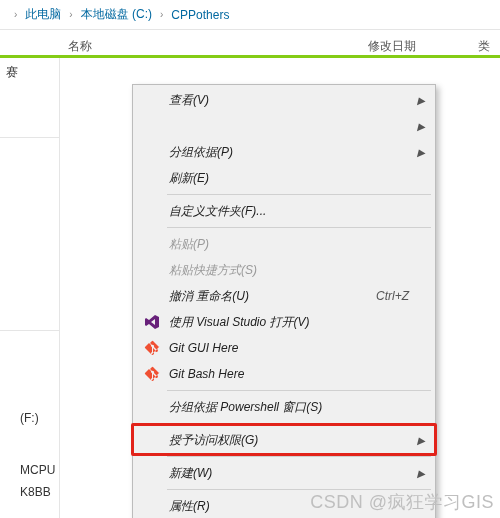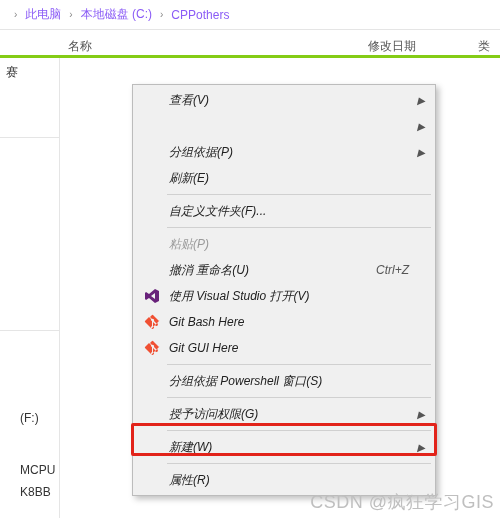--- a/index.html
+++ b/index.html
@@ -1,18 +1,18 @@
 <!DOCTYPE html>
 <html><head>
   <meta charset="utf-8">
   <style>
     * { box-sizing: border-box; margin: 0; padding: 0; }
     body { font-family: "Microsoft YaHei", "Segoe UI", sans-serif; font-size: 12px; color: #333; background: #fff; width: 500px; height: 518px; overflow: hidden; position: relative; }
     .breadcrumb { display: flex; align-items: center; height: 30px; padding-left: 8px; border-bottom: 1px solid #e5e5e5; background: #fff; }
-    .breadcrumb span { padding: 0 2px; color: #8b5cf6; }
+    .breadcrumb span { padding: 0 2px; color: #0369a1; }
     .breadcrumb .chev { color: #888; padding: 0 6px; font-size: 10px; }
     .headers { display: flex; align-items: flex-end; height: 28px; border-bottom: 3px solid #84cc16; }
     .headers .spacer-left { width: 60px; }
     .headers .col { padding: 0 8px; color: #555; }
     .headers .col-name { flex: 1; }
     .headers .col-date { width: 110px; }
     .headers .col-type { width: 30px; text-align: left; }
     .main-area { display: flex; height: calc(100% - 58px); }
     .sidebar { width: 60px; border-right: 1px solid #e5e5e5; display: flex; flex-direction: column; padding-top: 4px; }
     .sidebar .blank-top { flex: 0 0 46px; }
@@ -91,48 +91,52 @@
       <div class="menu-sep"></div>
       <div class="menu-item">
         <span class="icon-slot"></span>
         <span class="label">自定义文件夹(F)...</span>
       </div>
       <div class="menu-sep"></div>
       <div class="menu-item disabled">
         <span class="icon-slot"></span>
         <span class="label">粘贴(P)</span>
       </div>
+      <div class="menu-item disabled">
+        <span class="icon-slot"></span>
+        <span class="label">粘贴快捷方式(S)</span>
+      </div>
       <div class="menu-item">
         <span class="icon-slot"></span>
         <span class="label">撤消 重命名(U)</span>
         <span class="shortcut">Ctrl+Z</span>
       </div>
       <div class="menu-item">
         <span class="icon-slot vs-icon">
           <svg viewBox="0 0 16 16">
               <path fill="#68217a" d="M11 1l4 2v10l-4 2-6-5-3 2-1-1V5l1-1 3 2 6-5zm0 4L7 8l4 3V5z"></path>
             </svg>
         </span>
         <span class="label">使用 Visual Studio 打开(V)</span>
       </div>
       <div class="menu-item">
         <span class="icon-slot git-icon">
           <svg viewBox="0 0 16 16">
               <path fill="#f05033" d="M15 7l-6-6a1 1 0 00-1 0L6 3l2 2a1.5 1.5 0 012 2l2 2a1.5 1.5 0 11-1 1l-2-2v4a1.5 1.5 0 11-1 0V7a1.5 1.5 0 01-1-2L5 3 1 7a1 1 0 000 1l6 6a1 1 0 001 0l7-7a1 1 0 000-1z"></path>
             </svg>
         </span>
-        <span class="label">Git Bash Here</span>
+        <span class="label">Git GUI Here</span>
       </div>
       <div class="menu-item">
         <span class="icon-slot git-icon">
           <svg viewBox="0 0 16 16">
               <path fill="#f05033" d="M15 7l-6-6a1 1 0 00-1 0L6 3l2 2a1.5 1.5 0 012 2l2 2a1.5 1.5 0 11-1 1l-2-2v4a1.5 1.5 0 11-1 0V7a1.5 1.5 0 01-1-2L5 3 1 7a1 1 0 000 1l6 6a1 1 0 001 0l7-7a1 1 0 000-1z"></path>
             </svg>
         </span>
-        <span class="label">Git GUI Here</span>
+        <span class="label">Git Bash Here</span>
       </div>
       <div class="menu-sep"></div>
       <div class="menu-item" style="position:relative;">
         <span class="icon-slot"></span>
         <span class="label">分组依据 Powershell 窗口(S)</span>
       </div>
       <div class="menu-sep"></div>
       <div class="menu-item">
         <span class="icon-slot"></span>
         <span class="label">授予访问权限(G)</span>

